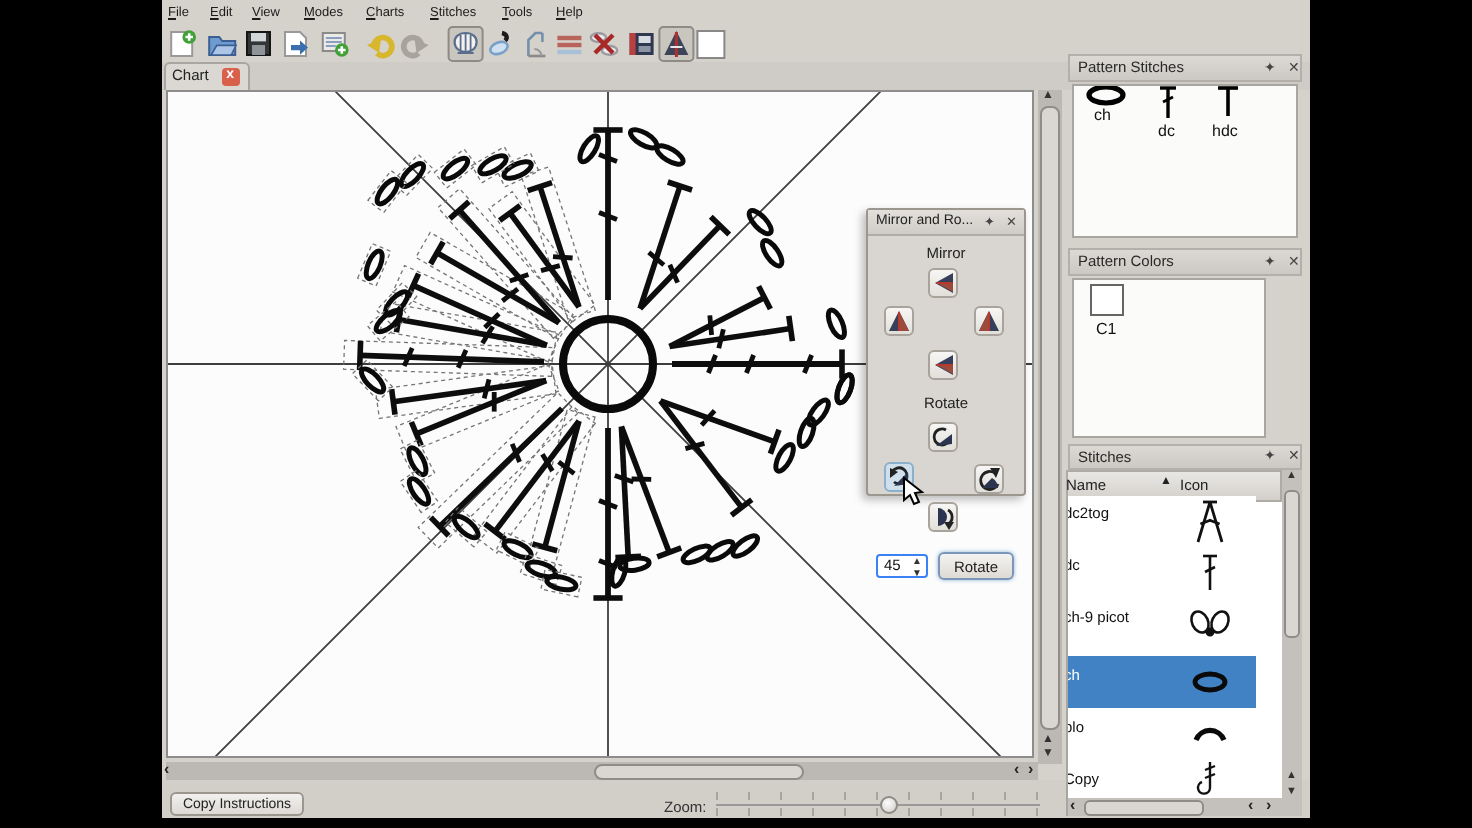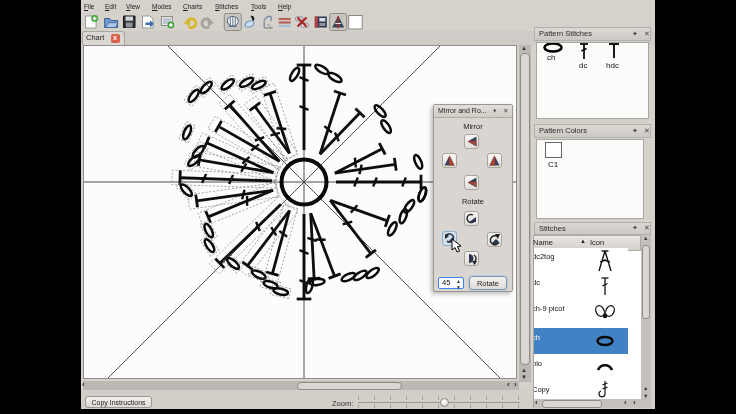--- a/index.html
+++ b/index.html
@@ -324,21 +324,21 @@
 <text x="42" y="25" font-size="8" fill="#111">dc</text>
 <line x1="77" y1="1" x2="77" y2="15" stroke="#000" stroke-width="1.8"></line>
 <line x1="72" y1="1" x2="82" y2="1" stroke="#000" stroke-width="1.8"></line>
 <text x="69" y="25" font-size="8" fill="#111">hdc</text>
 </svg>
 </div>
 
 <div class="abs dockt" style="left:534px;top:124px;width:117px;height:14px;line-height:12px;padding-left:4px">Pattern Colors</div>
 <div class="dbtn" style="left:632px;top:127px">✦</div>
 <div class="dbtn" style="left:644px;top:127px">✕</div>
-<div class="abs" style="left:536px;top:139px;width:108px;height:80px;background:#fbfbfa;border:1px solid #a9a5a0">
+<div class="abs" style="left:536px;top:139px;width:97px;height:80px;background:#fbfbfa;border:1px solid #a9a5a0">
 <div class="abs" style="left:8px;top:2px;width:17px;height:16px;background:#fff;border:1px solid #666"></div>
 <div class="abs" style="left:11px;top:20px;font-size:8px;color:#111">C1</div>
 </div>
 
 <div class="abs dockt" style="left:534px;top:222px;width:117px;height:13px;line-height:11px;padding-left:4px">Stitches</div>
 <div class="dbtn" style="left:632px;top:224px">✦</div>
 <div class="dbtn" style="left:644px;top:224px">✕</div>
 
 <div class="abs" style="left:533px;top:235px;width:118px;height:173px;background:#fff;border:1px solid #a9a5a0;border-top:none"></div>
 <div class="abs" style="left:533px;top:235px;width:108px;height:16px;background:linear-gradient(#e9e7e4,#d3d0cb);border:1px solid #aeaaa5;font-size:7.5px;color:#222">
@@ -394,21 +394,21 @@
 <div class="abs" style="left:643px;top:235px;font-size:5.5px;color:#333">▲</div>
 <div class="abs" style="left:643px;top:385px;font-size:5.5px;color:#333">▲</div>
 <div class="abs" style="left:643px;top:393px;font-size:5.5px;color:#333">▼</div>
 
 <div class="abs" style="left:534px;top:399px;width:107px;height:9px;background:#c4c0bb"></div>
 <div class="abs" style="left:542px;top:399.5px;width:60px;height:8px;background:#dad7d3;border:1px solid #908c87;border-radius:3px"></div>
 <div class="abs" style="left:535px;top:397.5px;font-size:8px;color:#222;font-weight:bold">‹</div>
 <div class="abs" style="left:624px;top:397.5px;font-size:8px;color:#222;font-weight:bold">‹</div>
 <div class="abs" style="left:633px;top:397.5px;font-size:8px;color:#222;font-weight:bold">›</div>
 
-<div class="abs" style="left:433px;top:104px;width:80px;height:188px;background:#d9d6d1;border:1px solid #9b978f;border-radius:2px;box-shadow:-2px 2px 4px rgba(0,0,0,0.25)">
+<div class="abs" style="left:433px;top:104px;width:80px;height:144px;background:#d9d6d1;border:1px solid #9b978f;border-radius:2px;box-shadow:-2px 2px 4px rgba(0,0,0,0.25)">
   <div class="abs" style="left:0;top:0;width:78px;height:13px;background:linear-gradient(#e3e0dc,#cfccc6);border-bottom:1px solid #b0aca6;font-size:7px;color:#222;padding:2px 0 0 4px">Mirror and Ro...</div>
   <div class="abs" style="left:58px;top:2px;font-size:6.5px;color:#444">✦</div>
   <div class="abs" style="left:69px;top:2px;font-size:6.5px;color:#444">✕</div>
   <div class="abs" style="left:0;top:17px;width:78px;text-align:center;font-size:7.5px;color:#222">Mirror</div>
 
   <div class="abs mbtn" style="left:30px;top:29px">
       <svg width="15" height="15">
         <polygon points="12.5,2.5 12.5,12.5 3.5,7.5" fill="#37405a"></polygon>
         <polygon points="12.5,7.8 12.5,12 4.8,7.8" fill="#9c4a3c"></polygon>
         <line x1="4" y1="7.5" x2="12.5" y2="7.5" stroke="#c0392b" stroke-width="0.9"></line>

